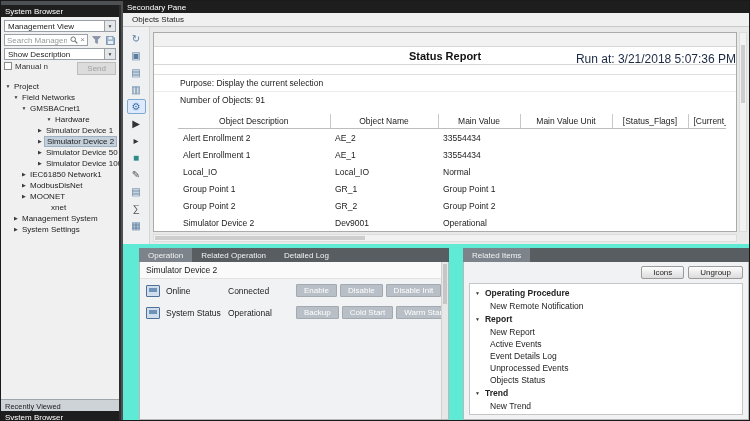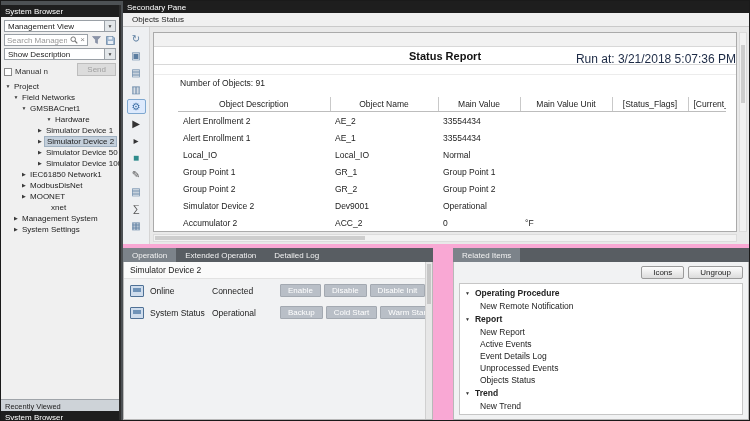--- a/index.html
+++ b/index.html
@@ -14,21 +14,21 @@
   .dd{display:flex;align-items:center;background:#fff;border:1px solid #9aa0a6;height:12px;font-size:8px;}
   .dd-label{flex:1;padding:0 3px;white-space:nowrap;overflow:hidden;}
   .dd-btn{width:11px;height:100%;background:#e3e7ea;border-left:1px solid #9aa0a6;font-size:5px;display:flex;align-items:center;justify-content:center;color:#444;}
   .search-row{display:flex;align-items:center;gap:2px;}
   .search-box{flex:1;display:flex;align-items:center;background:#fff;border:1px solid #9aa0a6;height:12px;overflow:hidden;min-width:0;}
   .search-box input{border:0;outline:0;flex:1;min-width:0;font-size:8px;padding:0 2px;font-family:inherit;color:#333;background:transparent;}
   .search-box input::placeholder{color:#999;}
   .inbox-icon{flex:0 0 auto;width:9px;display:flex;align-items:center;justify-content:center;}
   .clear-icon{flex:0 0 auto;width:9px;font-size:8px;color:#888;text-align:center;line-height:1;}
   .mini-btn{flex:0 0 auto;width:12px;height:12px;display:flex;align-items:center;justify-content:center;}
-  .manual-row{display:flex;align-items:flex-end;gap:3px;height:14px;}
+  .manual-row{display:flex;align-items:flex-start;gap:3px;height:14px;}
   .checkbox{width:8px;height:8px;border:1px solid #8a8a8a;background:#fff;flex:0 0 auto;}
   .manual-label{flex:1;font-size:8px;color:#333;white-space:nowrap;overflow:hidden;}
   .send-btn{font-size:8px;color:#a0a0a0;background:#dcdcdc;border:1px solid #bdbdbd;padding:1px 9px;font-family:inherit;}
   .tree{flex:1;overflow:hidden;padding-top:3px;}
   .tree-item{display:flex;align-items:center;height:11px;font-size:8px;white-space:nowrap;overflow:hidden;}
   .expander{width:8px;flex:0 0 auto;font-size:5px;color:#3a3a3a;text-align:center;line-height:1;}
   .tree-label{padding:0 2px;}
   .tree-item.selected .tree-label{background:var(--selection,#c3cfdb);border:1px solid #9fb0c0;}
   .rv-bar{height:12px;background:#ced3d8;border-top:1px solid #9fa4a9;font-size:7.5px;padding:2px 4px;color:#222;}
   .sb-bottom{height:13px;background:var(--titlebar,#1e1e1e);color:#fff;font-size:8px;padding:2px 4px;}
@@ -60,21 +60,21 @@
   .report-table th:nth-child(3){width:82px;}
   .report-table th:nth-child(4){width:92px;}
   .report-table th:nth-child(5){width:76px;}
   .scroll-track{background:#f2f2f2;border:1px solid #dcdcdc;position:absolute;}
   .vscroll{right:2px;top:5px;bottom:12px;width:8px;}
   .vscroll .thumb{position:absolute;left:1px;right:1px;top:12px;height:58px;background:#cdcdcd;}
   .hscroll{left:3px;right:12px;bottom:2px;height:8px;}
   .hscroll .thumb{position:absolute;top:1px;bottom:1px;left:1px;width:210px;background:#cdcdcd;}
 
   
-  .bottom-row{flex:0 0 144px;display:flex;gap:20px;background:#f9a8d4;padding-top:4px;}
+  .bottom-row{flex:0 0 144px;display:flex;gap:14px;background:#5eead4;padding-top:4px;padding-left:16px;}
   .panel{display:flex;flex-direction:column;min-width:0;}
   .op-panel{width:310px;flex:0 0 auto;}
   .ri-panel{flex:1 1 auto;}
   .panel-tabs{height:14px;background:var(--tab,#585d62);display:flex;align-items:stretch;flex:0 0 auto;}
   .panel-tab{color:#f2f2f2;font-size:8px;padding:0 9px;display:flex;align-items:center;white-space:nowrap;}
   .panel-tab.active{background:var(--tab-active,#7c838a);}
   .panel-body{flex:1;background:#f1f2f3;border:1px solid #b8b8b8;border-top:0;position:relative;overflow:hidden;}
   .device-strip{font-size:8.5px;padding:3px 6px;background:#fafafa;border-bottom:1px solid #e2e2e2;color:#222;}
   .op-row{display:flex;align-items:center;gap:6px;padding:5px 13px 4px 6px;}
   .op-icon{width:14px;height:12px;border:1px solid #4f7196;background:#cfdded;position:relative;border-radius:1px;flex:0 0 auto;}
@@ -231,20 +231,21 @@
         </div>
 
       <div class="report-wrap">
         <div class="report-page">
           <div class="page-top"></div>
           <div class="report-band">
             <div class="report-title">Status Report</div>
             <div class="report-runat">Run at: 3/21/2018 5:07:36 PM</div>
           </div>
           <div class="band-gap"></div>
+          <div class="meta-row first">Purpose: Display the current selection</div>
           <div class="meta-row">Number of Objects: 91</div>
           <table class="report-table">
             <thead>
                 <tr>
                   <th>Object Description</th>
                   <th>Object Name</th>
                   <th>Main Value</th>
                   <th>Main Value Unit</th>
                   <th>[Status_Flags]</th>
                   <th>[Current_Priority]</th>
@@ -317,21 +318,21 @@
             <div class="thumb"></div>
           </div>
       </div>
     </div>
 
     <div class="bottom-row">
 
       <section class="panel op-panel">
         <div class="panel-tabs">
             <div class="panel-tab active">Operation</div>
-            <div class="panel-tab">Extended Operation</div>
+            <div class="panel-tab">Related Operation</div>
             <div class="panel-tab">Detailed Log</div>
           </div>
         <div class="panel-body">
           <div class="device-strip">Simulator Device 2</div>
           <div>
               <div class="op-row">
                 <span class="op-icon"></span>
                 <span class="op-label">Online</span>
                 <span class="op-value">Connected</span>
                 <span class="op-buttons">

